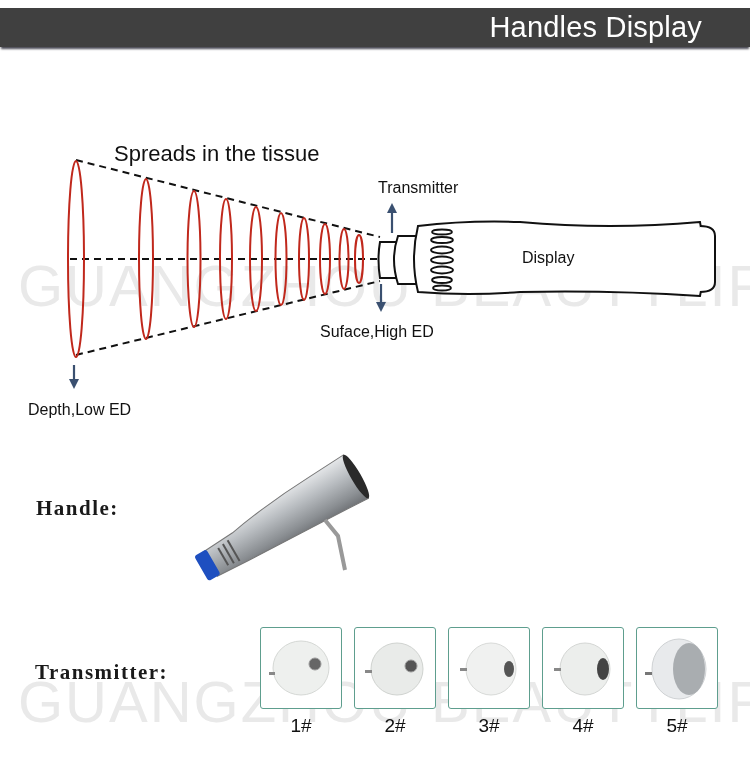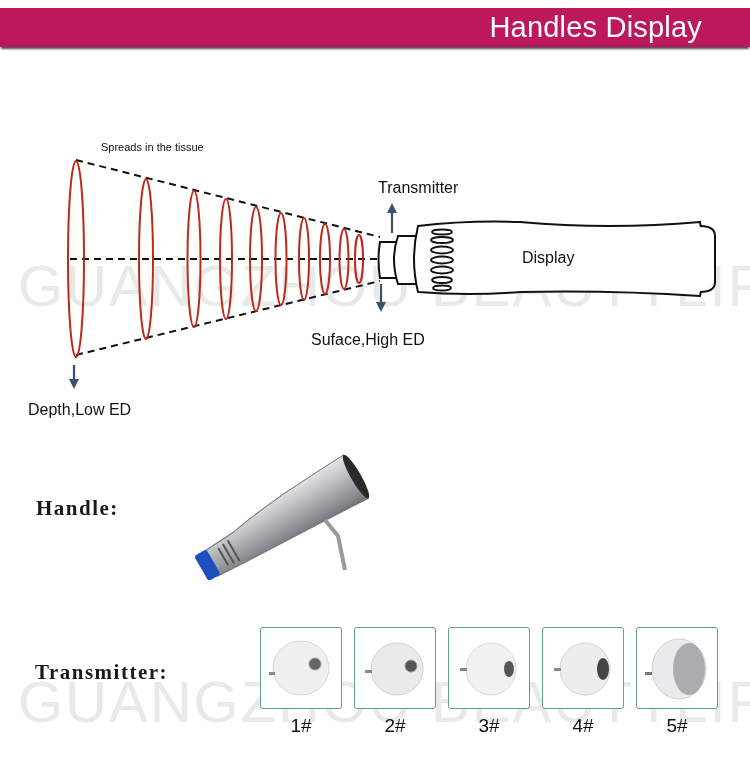--- a/index.html
+++ b/index.html
@@ -1,18 +1,18 @@
 <!DOCTYPE html>
 <html><head>
 <meta charset="utf-8">
 <style>
   * { margin:0; padding:0; box-sizing:border-box; }
   html, body { width:750px; height:759px; background:#ffffff; overflow:hidden; }
   body { position:relative; font-family:"Liberation Sans", sans-serif; }
-  .header { position:absolute; left:0; top:8px; width:750px; height:39px; background:#be185d;
+  .header { position:absolute; left:0; top:8px; width:750px; height:39px; background:#404040;
             box-shadow:0 3px 2px -1px #4a4a55; }
   .header-title { position:absolute; right:48px; top:3px; color:#fff; font-size:29px;
                   font-family:"Liberation Sans", sans-serif; letter-spacing:0.2px; }
   .abs { position:absolute; }
   .label { font-size:16px; color:#111; white-space:nowrap; }
   .watermark { position:absolute; font-size:58px; color:#e9e9e9; white-space:nowrap;
                font-family:"Liberation Sans", sans-serif; letter-spacing:2px; pointer-events:none; }
   .serif-label { font-family:"Liberation Serif", serif; font-weight:bold; font-size:21px; color:#1a1a1a;
                  letter-spacing:1.5px; }
   .tx-box { position:absolute; width:82px; height:82px; border:1.5px solid #5e9e8e; border-radius:3px;
@@ -70,23 +70,23 @@
   <g stroke="#3a5070" stroke-width="2.2" fill="#3a5070">
     <line x1="392" y1="233" x2="392" y2="210"></line>
     <polygon points="387,213 392,203 397,213" stroke="none"></polygon>
     <line x1="381" y1="284" x2="381" y2="305"></line>
     <polygon points="376,302 381,312 386,302" stroke="none"></polygon>
     <line x1="74" y1="365" x2="74" y2="382"></line>
     <polygon points="69,379 74,389 79,379" stroke="none"></polygon>
   </g>
 </svg>
 
-<div class="abs label" style="left:101px; top:141px; font-size:11px;">Spreads in the tissue</div>
+<div class="abs label" style="left:114px; top:141px; font-size:22px;">Spreads in the tissue</div>
 <div class="abs label" style="left:378px; top:179px;">Transmitter</div>
-<div class="abs label" style="left:311px; top:323px;margin-top:8px;">Suface,High ED</div>
+<div class="abs label" style="left:320px; top:323px;">Suface,High ED</div>
 <div class="abs label" style="left:28px; top:401px;">Depth,Low ED</div>
 <div class="abs label" style="left:522px; top:249px;">Display</div>
 
 <div class="abs serif-label" style="left:36px; top:496px;font-family:Liberation Serif, serif;">Handle:</div>
 <svg width="200" height="140" style="left:180px; top:450px;">
   <defs>
     <linearGradient id="metal" x1="0" y1="0" x2="0" y2="1">
       <stop offset="0" stop-color="#e6e8ea"></stop>
       <stop offset="0.4" stop-color="#b8bcc0"></stop>
       <stop offset="0.8" stop-color="#8a8e92"></stop>

